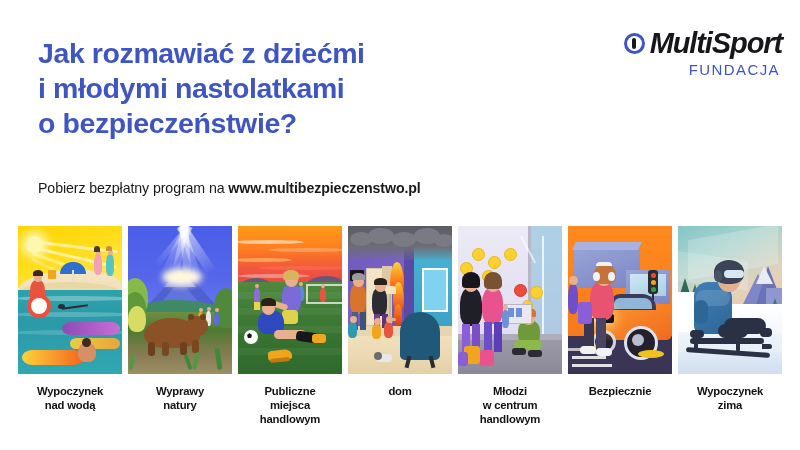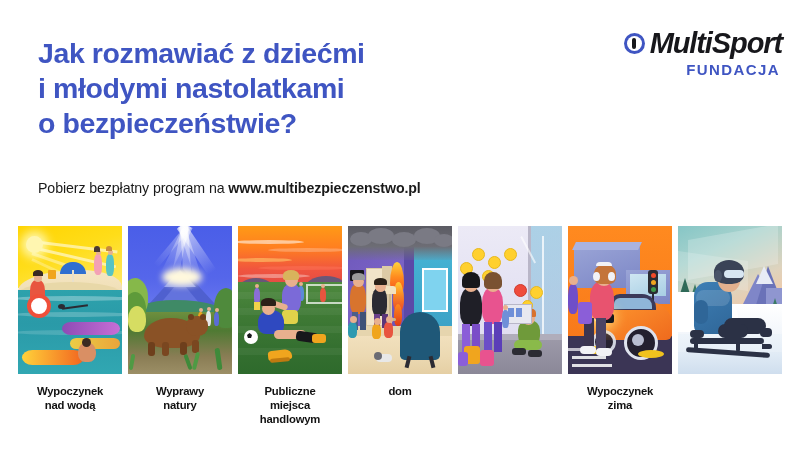--- a/index.html
+++ b/index.html
@@ -89,21 +89,21 @@
     font-size: 29px;
     font-weight: bold;
     font-style: italic;
     color: #17171b;
     letter-spacing: -1.1px;
     line-height: 30px;
   }
   .logo-sub {
     text-align: right;
     font-size: 15px;
-    font-weight: bold;
+    font-weight: normal;
     color: #3f55c2;
     letter-spacing: 1.4px;
     margin-top: 1px;
     padding-right: 2px;
   }
 
   
   .strip {
     position: absolute;
     left: 18px;
@@ -580,18 +580,24 @@
   </div>
   <div class="caption">
     <span class="cl">Publiczne</span>
     <span class="cl">miejsca</span>
     <span class="cl">handlowym</span>
   </div>
   <div class="caption">
     <span class="cl">dom</span>
   </div>
   <div class="caption">
+    <span class="cl">Młodzi</span>
+    <span class="cl">w centrum</span>
+    <span class="cl">handlowym</span>
+  </div>
+  <div class="caption">
+    <span class="cl">Bezpiecznie</span>
   </div>
   <div class="caption">
     <span class="cl">Wypoczynek</span>
     <span class="cl">zima</span>
   </div>
 </div>
 
 </body></html>

